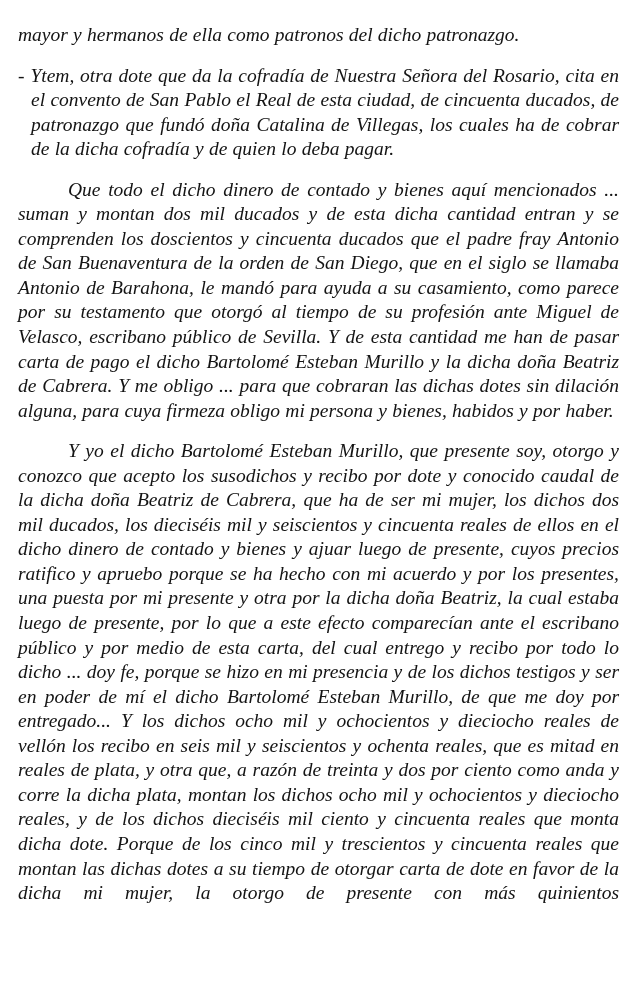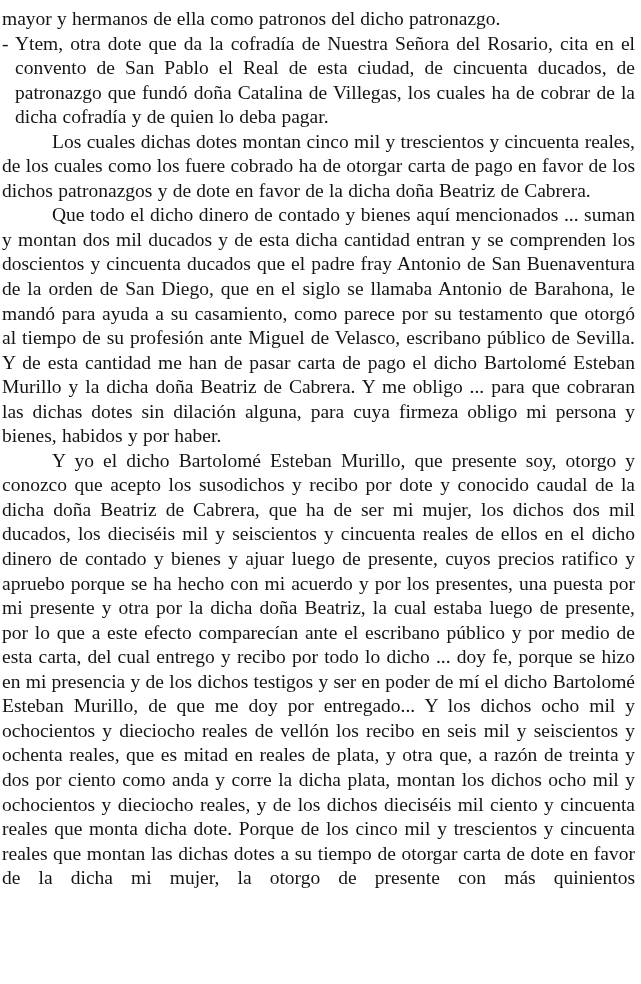--- a/index.html
+++ b/index.html
@@ -15,23 +15,24 @@
     padding: 7px 6px 0 2px;
     background: #ffffff;
     color: #141414;
     font-family: "Liberation Serif", "DejaVu Serif", serif;
     font-size: 19.5px;
     line-height: 24.55px;
     overflow: hidden;
     -webkit-font-smoothing: antialiased;
   }
   .page p {
-    margin: 0;
+    margin: 16px;
     text-align: justify;
     word-spacing: 0.02em;
+    font-style: italic;
   }
   
   .para-continuation {
     margin-left: 13px;
   }
   
   .para-hanging {
     padding-left: 13px;
     text-indent: -13px;
   }
@@ -49,19 +50,18 @@
 </style>
 </head>
 <body>
 
 <div class="page">
 
   <p class="para-continuation">mayor y hermanos de ella como patronos del dicho patronazgo.</p>
 
   <p class="para-hanging"><span class="dash-marker">-</span> <span>Ytem, otra dote que da la cofradía de Nuestra Señora del Rosario, cita en el convento de San Pablo el Real de esta ciudad, de cincuenta ducados, de patronazgo que fundó doña Catalina de Villegas, los cuales ha de cobrar de la dicha cofradía y de quien lo deba pagar.</span></p>
 
-  <p class="para-indented">Los cuales dichas dotes montan cinco mil y trescientos y cincuenta reales, de los cuales como los fuere cobrado ha de otorgar carta de pago en favor de los dichos patronazgos y de dote en favor de la dicha doña Beatriz de Cabrera.</p>
 
   <p class="para-indented">Que todo el dicho dinero de contado y bienes aquí mencionados ... suman y montan dos mil ducados y de esta dicha cantidad entran y se comprenden los doscientos y cincuenta ducados que el padre fray Antonio de San Buenaventura de la orden de San Diego, que en el siglo se llamaba Antonio de Barahona, le mandó para ayuda a su casamiento, como parece por su testamento que otorgó al tiempo de su profesión ante Miguel de Velasco, escribano público de Sevilla. Y de esta cantidad me han de pasar carta de pago el dicho Bartolomé Esteban Murillo y la dicha doña Beatriz de Cabrera. Y me obligo ... para que cobraran las dichas dotes sin dilación alguna, para cuya firmeza obligo mi persona y bienes, habidos y por haber.</p>
 
   <p class="para-indented para-runs-on">Y yo el dicho Bartolomé Esteban Murillo, que presente soy, otorgo y conozco que acepto los susodichos y recibo por dote y conocido caudal de la dicha doña Beatriz de Cabrera, que ha de ser mi mujer, los dichos dos mil ducados, los dieciséis mil y seiscientos y cincuenta reales de ellos en el dicho dinero de contado y bienes y ajuar luego de presente, cuyos precios ratifico y apruebo porque se ha hecho con mi acuerdo y por los presentes, una puesta por mi presente y otra por la dicha doña Beatriz, la cual estaba luego de presente, por lo que a este efecto comparecían ante el escribano público y por medio de esta carta, del cual entrego y recibo por todo lo dicho ... doy fe, porque se hizo en mi presencia y de los dichos testigos y ser en poder de mí el dicho Bartolomé Esteban Murillo, de que me doy por entregado... Y los dichos ocho mil y ochocientos y dieciocho reales de vellón los recibo en seis mil y seiscientos y ochenta reales, que es mitad en reales de plata, y otra que, a razón de treinta y dos por ciento como anda y corre la dicha plata, montan los dichos ocho mil y ochocientos y dieciocho reales, y de los dichos dieciséis mil ciento y cincuenta reales que monta dicha dote. Porque de los cinco mil y trescientos y cincuenta reales que montan las dichas dotes a su tiempo de otorgar carta de dote en favor de la dicha mi mujer, la otorgo de presente con más quinientos</p>
 
 </div>
 
 </body></html>

